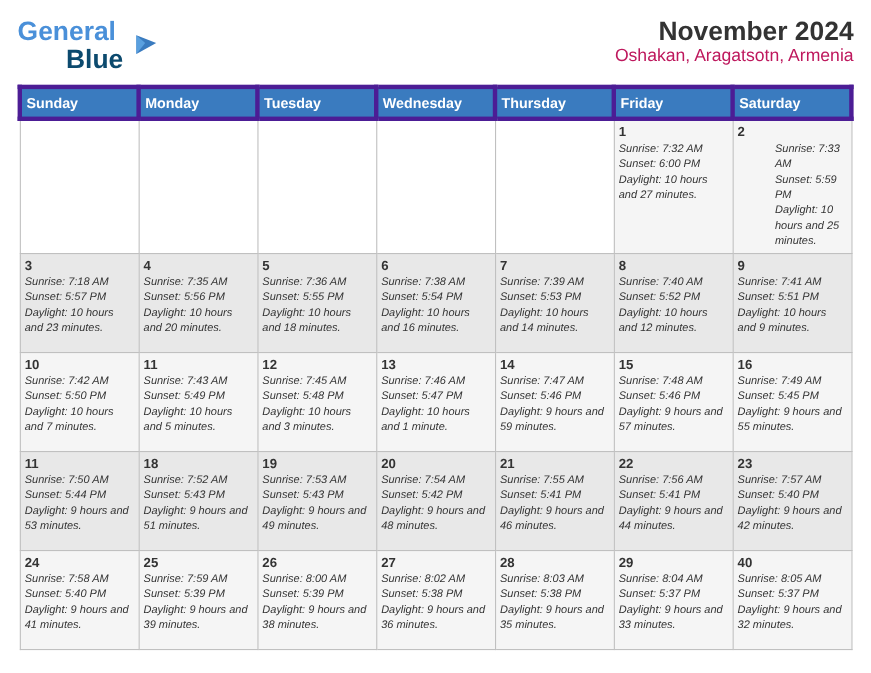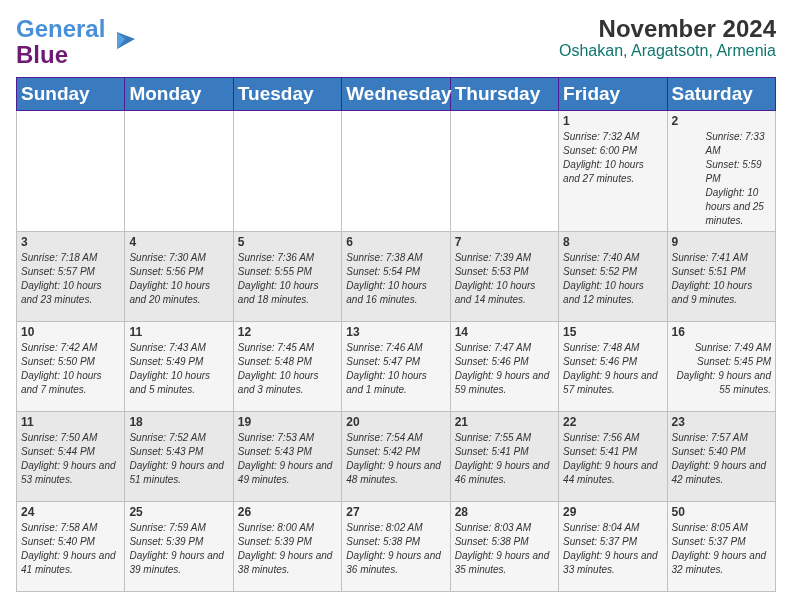--- a/index.html
+++ b/index.html
@@ -40,35 +40,35 @@
     }
     .title-block h1 {
       font-size: 24px;
       font-weight: bold;
       color: #333;
       line-height: 1.1;
     }
     .title-block h2 {
       font-size: 16px;
       font-weight: normal;
-      color: #0f766e;
+      color: #be185d;
     }
     table {
       width: 100%;
       border-collapse: collapse;
       table-layout: fixed;
     }
     thead tr th {
       background-color: #3a7bbf;
       color: #fff;
-      font-size: 19px;
+      font-size: 13px;
       font-weight: bold;
       padding: 5px 4px;
       text-align: left;
-      border: 1px solid #4c1d95;
+      border: 4px solid #4c1d95;
     }
     tbody tr td {
       border: 1px solid #c0c0c0;
       vertical-align: top;
       padding: 3px 4px;
       font-size: 10.5px;
       color: #333;
       height: 90px;
       background: #fff;
     }
@@ -96,21 +96,21 @@
   </style>
 </head>
 <body>
 
 <div class="header">
   <div class="logo">
     <div>
       <div style="display:flex;align-items:center;">
         <div class="logo-text">
           <span>General</span><br>
-          <span style="color:#701a75;">Blue</span>
+          <span style="color:#0c4a6e;margin-left:44px;">Blue</span>
         </div>
         <svg class="logo-icon" viewBox="0 0 30 30" xmlns="http://www.w3.org/2000/svg">
           <polygon points="10,5 28,12 10,22" fill="#3a7bbf"></polygon>
           <polygon points="10,5 18,12 10,22" fill="#5aa0df"></polygon>
         </svg>
       </div>
     </div>
   </div>
   <div class="title-block">
     <h1>November 2024</h1>
@@ -152,21 +152,21 @@
       </tr>
       <tr>
         <td>
           <span class="day-num">3</span>
           <div class="day-info" style="white-space: pre-line;">Sunrise: 7:18 AM
 Sunset: 5:57 PM
 Daylight: 10 hours and 23 minutes.</div>
         </td>
         <td>
           <span class="day-num">4</span>
-          <div class="day-info" style="white-space: pre-line;">Sunrise: 7:30 AM
+          <div class="day-info" style="white-space: pre-line;">Sunrise: 7:35 AM
 Sunset: 5:56 PM
 Daylight: 10 hours and 20 minutes.</div>
         </td>
         <td>
           <span class="day-num">5</span>
           <div class="day-info" style="white-space: pre-line;">Sunrise: 7:36 AM
 Sunset: 5:55 PM
 Daylight: 10 hours and 18 minutes.</div>
         </td>
         <td>
@@ -226,21 +226,21 @@
 Daylight: 9 hours and 59 minutes.</div>
         </td>
         <td>
           <span class="day-num">15</span>
           <div class="day-info" style="white-space: pre-line;">Sunrise: 7:48 AM
 Sunset: 5:46 PM
 Daylight: 9 hours and 57 minutes.</div>
         </td>
         <td>
           <span class="day-num">16</span>
-          <div class="day-info" style="white-space: pre-line; text-align: right;">Sunrise: 7:49 AM
+          <div class="day-info" style="white-space: pre-line;">Sunrise: 7:49 AM
 Sunset: 5:45 PM
 Daylight: 9 hours and 55 minutes.</div>
         </td>
       </tr>
       <tr>
         <td>
           <span class="day-num">11</span>
           <div class="day-info" style="white-space: pre-line;">Sunrise: 7:50 AM
 Sunset: 5:44 PM
 Daylight: 9 hours and 53 minutes.</div>
@@ -313,20 +313,20 @@
 Sunset: 5:38 PM
 Daylight: 9 hours and 35 minutes.</div>
         </td>
         <td>
           <span class="day-num">29</span>
           <div class="day-info" style="white-space: pre-line;">Sunrise: 8:04 AM
 Sunset: 5:37 PM
 Daylight: 9 hours and 33 minutes.</div>
         </td>
         <td>
-          <span class="day-num">50</span>
+          <span class="day-num">40</span>
           <div class="day-info" style="white-space: pre-line;">Sunrise: 8:05 AM
 Sunset: 5:37 PM
 Daylight: 9 hours and 32 minutes.</div>
         </td>
       </tr>
     </tbody>
 </table>
 
 </body></html>

